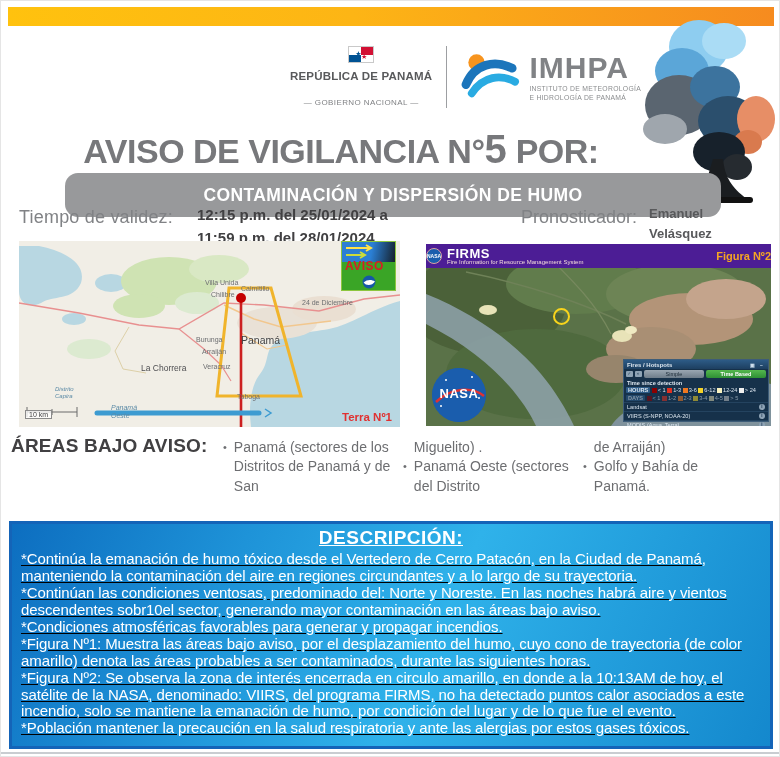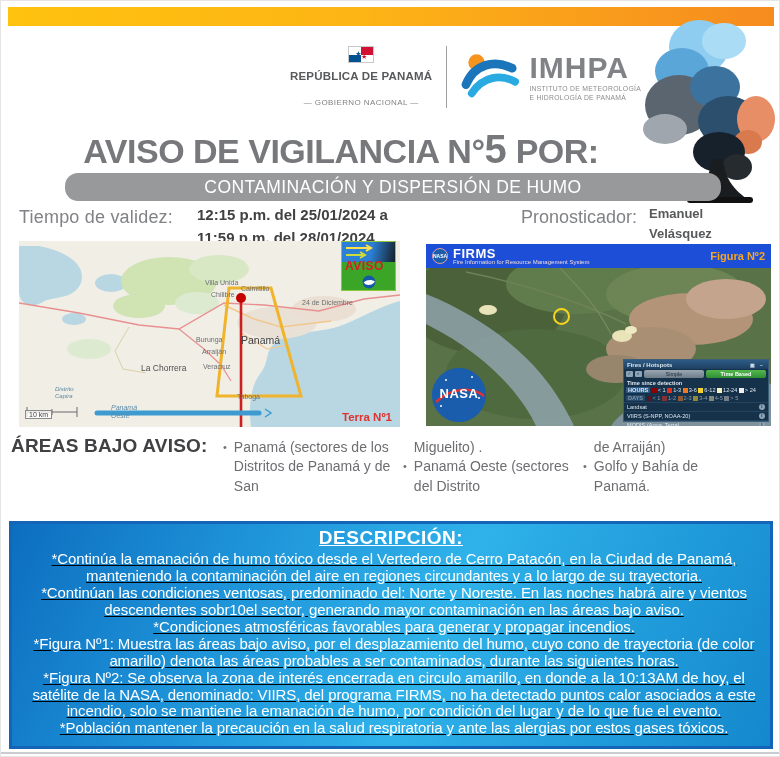--- a/index.html
+++ b/index.html
@@ -25,22 +25,22 @@
   .imhpa-block { display:flex; align-items:center; gap:8px; }
   .imhpa-text .acr { font-size:30px; font-weight:bold; color:#808285; letter-spacing:1px; line-height:30px; }
   .imhpa-text .sub { font-size:6.8px; color:#8a8c8e; letter-spacing:0.3px; margin-top:2px; }
 
   .smoke { position:absolute; right:2px; top:8px; }
 
   
   .title { position:absolute; left:0; top:126px; width:660px; text-align:center;
     color:#77787b; font-weight:bold; font-size:34px; letter-spacing:-0.5px; white-space:nowrap;padding-left:20px; }
   .title .num { font-size:40px; letter-spacing:0; }
-  .banner { position:absolute; left:64px; top:172px; width:656px; height:28px; border-radius:13px;
-    background:#98999b; color:#ffffff; font-weight:normal; font-size:17.5px; letter-spacing:0.4px;
+  .banner { position:absolute; left:64px; top:172px; width:656px; height:44px; border-radius:13px;
+    background:#98999b; color:#ffffff; font-weight:bold; font-size:17.5px; letter-spacing:0.4px;
     display:flex; align-items:center; justify-content:center; }
 
   
   .validity-label { position:absolute; left:18px; top:206px; font-size:18px; color:#808285; letter-spacing:0.2px; }
   .validity-dates { position:absolute; left:196px; top:203px; font-size:15px; font-weight:bold; color:#414042; line-height:1.5; }
   .forecaster-label { position:absolute; left:520px; top:206px; font-size:18px; color:#808285; }
   .forecaster-name { position:absolute; left:648px; top:203px; font-size:13px; font-weight:bold; color:#58595b; line-height:1.5; }
 
   
   .fig1 { position:absolute; left:18px; top:240px; width:381px; height:186px; overflow:hidden; background:#f1eee6; }
@@ -57,22 +57,22 @@
     border:1px solid #8cc63f; overflow:hidden; }
   .ready-sky { position:absolute; left:0; top:0; width:100%; height:20px;
     background:linear-gradient(100deg,#2b7fd4 55%, #16202a 100%); }
   .ready-word { position:absolute; left:3px; top:17px; font-size:12px; font-weight:bold; color:#d41f26; letter-spacing:0.5px; }
   .fig1-caption { position:absolute; right:8px; bottom:4px; font-size:11.5px; font-weight:bold; color:#e03131; }
   .scale-box { position:absolute; left:6px; bottom:8px; font-size:7px; color:#3f3f41; background:rgba(255,255,255,0.75); padding:0 3px; border:1px solid #8a8a8a; }
 
   
   .fig2 { position:absolute; left:425px; top:243px; width:345px; height:182px; overflow:hidden; background:#55713f; }
   .fig2 svg.base2 { position:absolute; left:0; top:0; }
-  .firms-bar { position:absolute; left:0; top:0; width:100%; height:24px; background:#1d4ed8;
-    display:flex; align-items:center; padding:0 6px; gap:5px; }
+  .firms-bar { position:absolute; left:0; top:0; width:100%; height:24px; background:#4c1d95;
+    display:flex; align-items:center; padding:0 0; gap:5px; }
   .firms-name { font-size:13px; font-weight:bold; color:#ffffff; letter-spacing:0.5px; line-height:11px; }
   .firms-sub { font-size:6px; color:#f0d9d9; }
   .fig2-caption { margin-left:auto; font-size:11px; font-weight:bold; color:#f5a623; }
   .nasa-mini { width:16px; height:16px; border-radius:50%; background:#1a5dad; color:#fff;
     font-size:5px; font-weight:bold; display:flex; align-items:center; justify-content:center; border:1px solid #d9a0a0; }
   .nasa-big { position:absolute; left:6px; bottom:4px; width:54px; height:54px; border-radius:50%;
     background:#1a5dad; overflow:hidden; }
   .nasa-big .word { position:absolute; left:0; top:18px; width:100%; text-align:center;
     color:#fff; font-size:13px; font-weight:bold; letter-spacing:0.5px; }
   .ring { position:absolute; left:127px; top:64px; width:17px; height:17px; border:2.5px solid #f8d41c; border-radius:50%; }
@@ -104,21 +104,21 @@
   .col1 { left:222px; width:168px; }
   .col2 { left:402px; width:178px; }
   .col3 { left:582px; width:170px; }
 
   
   .desc-box { position:absolute; left:8px; top:520px; width:764px; height:228px;
     border:3px solid #1464b8;
     background:linear-gradient(115deg, #0d6ec0 0%, #1e93d8 28%, #2fb2ea 55%, #1488cd 100%);text-decoration:underline; }
   .desc-title { text-align:center; color:#ffffff; font-weight:bold; font-size:19px; letter-spacing:0.5px;
     text-decoration:underline; margin-top:3px; }
-  .desc-text { padding:2px 3px 0 9px; color:#ffffff; font-size:15px; line-height:1.13; letter-spacing:-0.1px;text-align:center; }
+  .desc-text { padding:2px 3px 0 9px; color:#ffffff; font-size:15px; line-height:1.13; letter-spacing:-0.1px; }
   .desc-text p { margin:0; }
   .bottom-line { position:absolute; left:0; bottom:2px; width:100%; height:2px; background:#c9cdd1; }
 </style>
 </head>
 <body>
 
 <div class="page">
 
   <div class="top-bar"></div>
 

